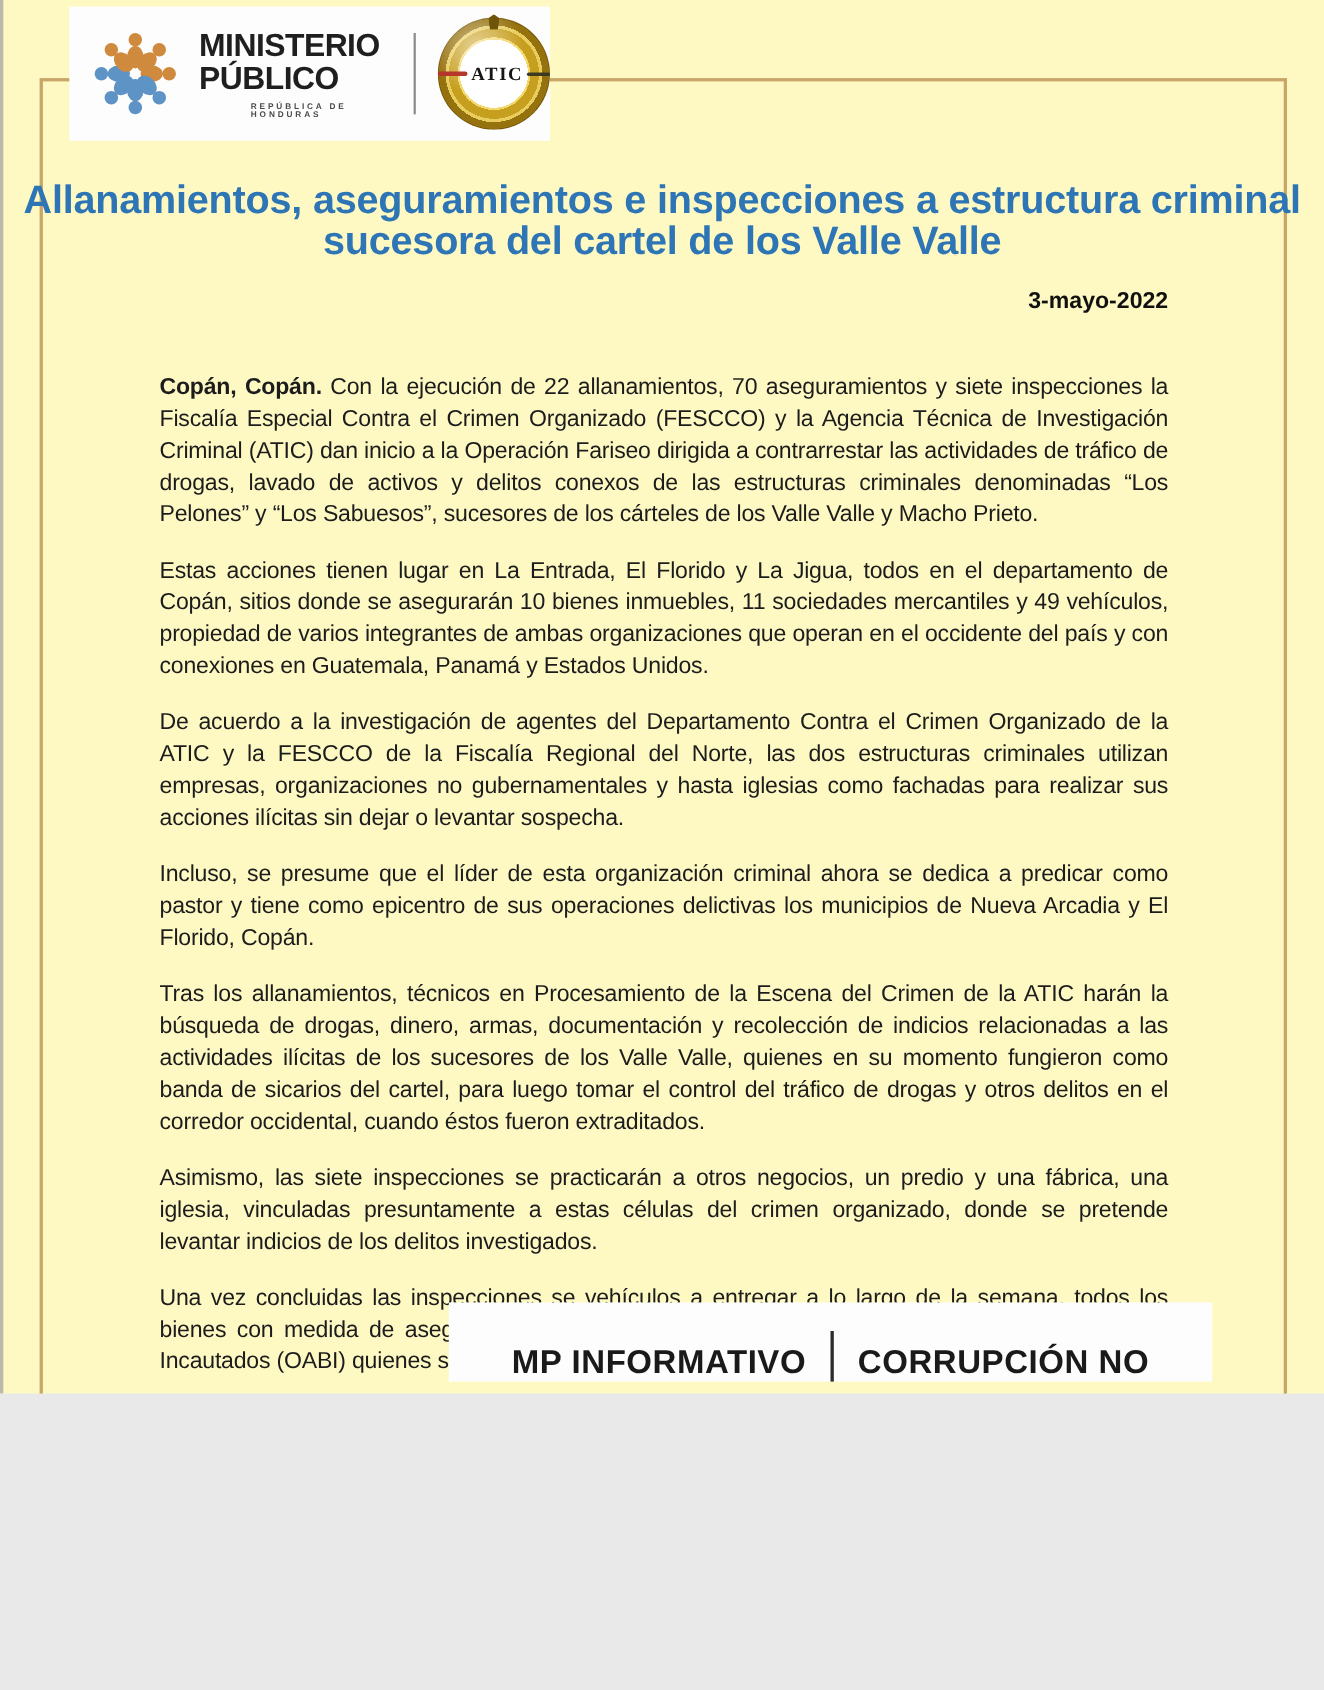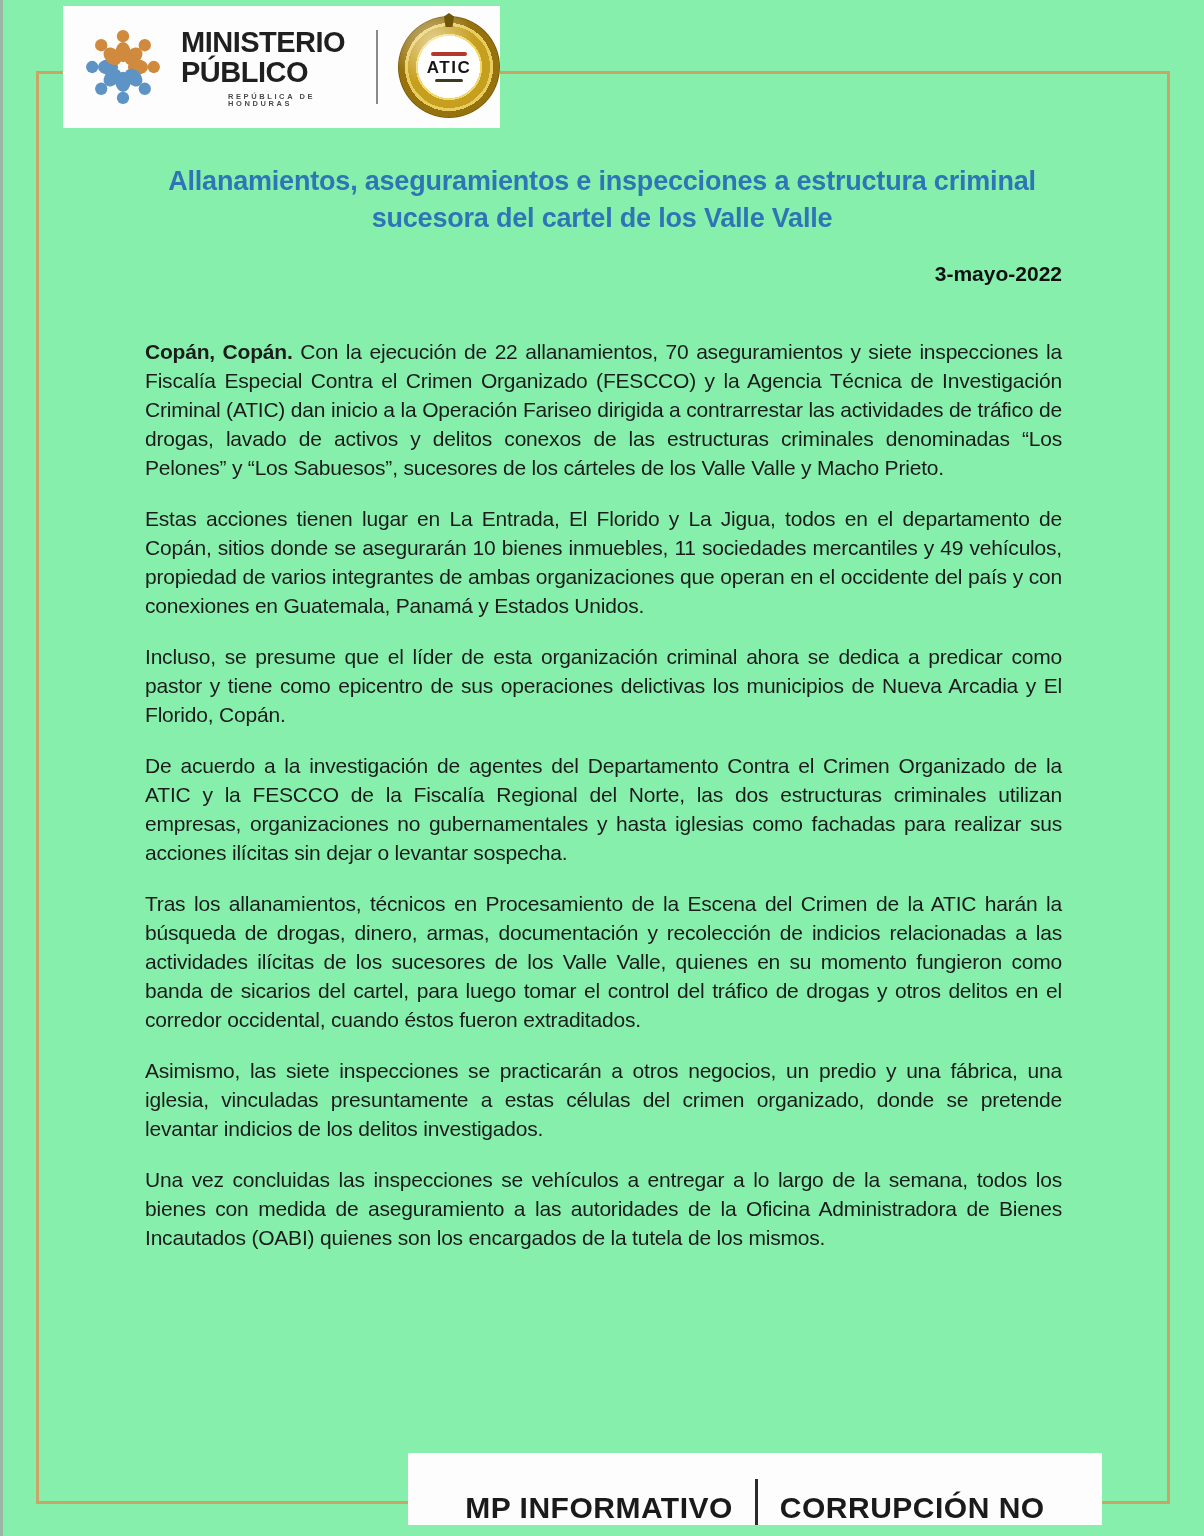--- a/index.html
+++ b/index.html
@@ -3,22 +3,22 @@
 <meta charset="utf-8">
 <style>
   :root{
     --accent:#2E75B6;
     --gold:#C8A668;
     --ink:#1c1c1c;
   }
   html,body{margin:0;padding:0;background:#e9e9e9;}
   .page{
     position:relative;
-    width:1204px;height:1536px;
-    background:#86efac;
+    width:1204px;height:1267px;
+    background:#fef9c3;
     margin:0 auto;
     overflow:hidden;
     font-family:"Liberation Sans","DejaVu Sans",sans-serif;
     color:var(--ink);
   }
   
   .scan-edge{position:absolute;left:0;top:0;width:3px;height:100%;background:#a3a3a3;opacity:.75;}
 
   
   .frame{
@@ -47,31 +47,31 @@
     background:
       radial-gradient(circle at 35% 28%, rgba(255,255,255,.55), rgba(255,255,255,0) 42%),
       radial-gradient(circle, #ffffff 0 31px, #f3d86b 31px 33px, #c79f1f 33px 41px, #e9cc5e 41px 44px, #96720e 44px 50px, #7a5c0a 50px 51px);
   }
   .atic-crest{
     position:absolute;top:-3px;left:50%;transform:translateX(-50%);
     width:10px;height:14px;background:#6e5509;
     clip-path:polygon(50% 0,100% 25%,85% 100%,15% 100%,0 25%);
   }
   .atic-inner{
-    position:absolute;inset:0;display:flex;flex-direction:column;align-items:center;justify-content:center;gap:3px;
+    position:absolute;inset:0;display:flex;flex-direction:row;align-items:center;justify-content:center;gap:3px;font-family:Liberation Serif, serif;
   }
   .atic-redline{width:36px;height:4px;background:#b5372c;border-radius:2px;}
   .atic-word{font-size:17px;font-weight:800;letter-spacing:1.5px;color:#151515;line-height:17px;}
   .atic-darkline{width:28px;height:3px;background:#3c3a22;border-radius:2px;}
 
   
   .title{
     position:absolute;top:163px;left:0;width:100%;
     text-align:center;color:var(--accent);
-    font-size:27px;font-weight:700;line-height:37px;letter-spacing:-.2px;
+    font-size:36px;font-weight:700;line-height:37px;letter-spacing:-.2px;
   }
   .date{
     position:absolute;top:262px;right:142px;
     font-size:21px;font-weight:700;color:#111;
   }
 
   
   .article{
     position:absolute;top:337px;left:145px;width:917px;
     font-size:21px;line-height:29px;text-align:justify;letter-spacing:-.2px;
@@ -155,22 +155,22 @@
 
   <div class="title">
     <div>Allanamientos, aseguramientos e inspecciones a estructura criminal</div>
     <div>sucesora del cartel de los Valle Valle</div>
   </div>
   <div class="date">3-mayo-2022</div>
 
   <div class="article">
       <p><strong>Copán, Copán. </strong>Con la ejecución de 22 allanamientos, 70 aseguramientos y siete inspecciones la Fiscalía Especial Contra el Crimen Organizado (FESCCO) y la Agencia Técnica de Investigación Criminal (ATIC) dan inicio a la Operación Fariseo dirigida a contrarrestar las actividades de tráfico de drogas, lavado de activos y delitos conexos de las estructuras criminales denominadas “Los Pelones” y “Los Sabuesos”, sucesores de los cárteles de los Valle Valle y Macho Prieto.</p>
       <p>Estas acciones tienen lugar en La Entrada, El Florido y La Jigua, todos en el departamento de Copán, sitios donde se asegurarán 10 bienes inmuebles, 11 sociedades mercantiles y 49 vehículos, propiedad de varios integrantes de ambas organizaciones que operan en el occidente del país y con conexiones en Guatemala, Panamá y Estados Unidos.</p>
+      <p>De acuerdo a la investigación de agentes del Departamento Contra el Crimen Organizado de la ATIC y la FESCCO de la Fiscalía Regional del Norte, las dos estructuras criminales utilizan empresas, organizaciones no gubernamentales y hasta iglesias como fachadas para realizar sus acciones ilícitas sin dejar o levantar sospecha.</p>
       <p>Incluso, se presume que el líder de esta organización criminal ahora se dedica a predicar como pastor y tiene como epicentro de sus operaciones delictivas los municipios de Nueva Arcadia y El Florido, Copán.</p>
-      <p>De acuerdo a la investigación de agentes del Departamento Contra el Crimen Organizado de la ATIC y la FESCCO de la Fiscalía Regional del Norte, las dos estructuras criminales utilizan empresas, organizaciones no gubernamentales y hasta iglesias como fachadas para realizar sus acciones ilícitas sin dejar o levantar sospecha.</p>
       <p>Tras los allanamientos, técnicos en Procesamiento de la Escena del Crimen de la ATIC harán la búsqueda de drogas, dinero, armas, documentación y recolección de indicios relacionadas a las actividades ilícitas de los sucesores de los Valle Valle, quienes en su momento fungieron como banda de sicarios del cartel, para luego tomar el control del tráfico de drogas y otros delitos en el corredor occidental, cuando éstos fueron extraditados.</p>
       <p>Asimismo, las siete inspecciones se practicarán a otros negocios, un predio y una fábrica, una iglesia, vinculadas presuntamente a estas células del crimen organizado, donde se pretende levantar indicios de los delitos investigados.</p>
       <p>Una vez concluidas las inspecciones se vehículos a entregar a lo largo de la semana, todos los bienes con medida de aseguramiento a las autoridades de la Oficina Administradora de Bienes Incautados (OABI) quienes son los encargados de la tutela de los mismos.</p>
     </div>
 
   <div class="footer-band">
     <span class="footer-label">MP INFORMATIVO</span>
     <span class="footer-divider"></span>
     <span class="footer-label">CORRUPCIÓN NO</span>
   </div>

